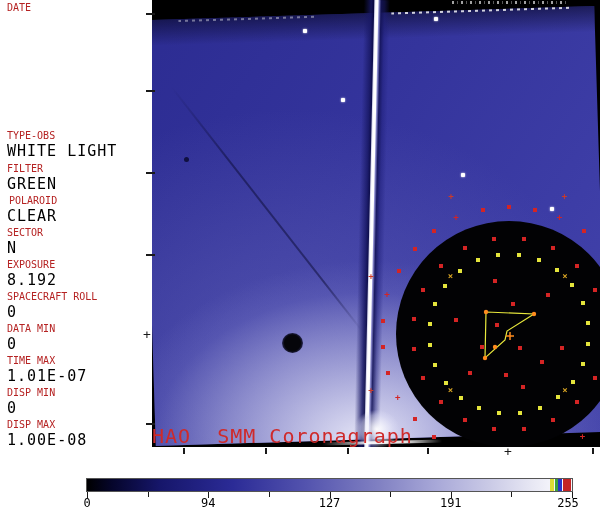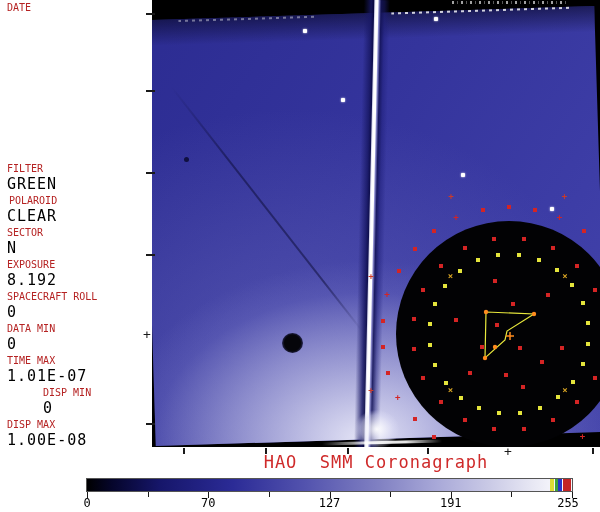--- a/index.html
+++ b/index.html
@@ -42,41 +42,42 @@
   .speck{position:absolute;width:4px;height:4px;border-radius:1px;background:#fff;box-shadow:0 0 2px #fff;}
   #dot-layer{position:absolute;left:0;top:0;width:448px;height:447px;}
   .dot{position:absolute;width:4px;height:4px;}
   .mark{position:absolute;font-size:9px;line-height:9px;font-weight:bold;}
   #annot{position:absolute;left:0;top:0;}
   
   .tickL{position:absolute;left:146px;width:9px;height:2px;background:var(--c-tick-black,#1a1a1a);}
   .tickB{position:absolute;top:448px;width:2px;height:6px;background:var(--c-tick-black,#1a1a1a);}
   .axplus{position:absolute;font-size:13px;line-height:12px;color:var(--c-tick-black,#1a1a1a);}
   
-  #image-title{position:absolute;left:152px;top:452px;width:448px;text-align:center;white-space:pre;
-    font-size:17px;letter-spacing:1px;color:var(--c-title-red,#cf2a2a);}
+  #image-title{position:absolute;left:152px;top:424px;width:448px;text-align:left;white-space:pre;
+    font-size:20px;letter-spacing:1px;color:var(--c-title-red,#cf2a2a);}
   #colorbar{position:absolute;left:86px;top:478px;width:487px;height:14px;border:1px solid #555;box-sizing:border-box;
     background:linear-gradient(90deg,#000 0%,#05052a 5%,#16166a 15%,#2b2b96 30%,#5353ae 45%,#8080c2 60%,#a8a8d8 72%,#cacae6 83%,#e8e8f4 92%,#f7f7fc 97%);}
   .stripe{position:absolute;top:0;height:12px;}
   .cbt{position:absolute;width:1px;background:var(--c-tick-black,#1a1a1a);}
   .cbl{position:absolute;top:497px;font-size:12px;line-height:12px;color:#000;transform:translateX(-50%);}
 </style>
 </head>
 <body style="--c-panel-label: #b52222; --c-panel-value: #000000; --c-title-red: #cf2a2a; --c-tick-black: #1a1a1a; --c-dot-red: #d42424; --c-dot-yellow: #e4e43c; --c-mark-orange: #d8a424; --c-plus-red: #cc3a28; --c-polygon-yellow: #e8e83c; --c-vertex-orange: #ff8c1e;">
 
 <div id="metadata-panel">
     <div class="field" style="top: 3px;"><div class="flabel">DATE</div></div>
+    <div class="field" style="top: 131.4px;"><div class="flabel">TYPE-OBS</div><div class="fvalue">WHITE LIGHT</div></div>
     <div class="field" style="top: 163.5px;"><div class="flabel">FILTER</div><div class="fvalue">GREEN</div></div>
     <div class="field" style="top: 195.6px; text-align: right;"><div class="flabel">POLAROID</div><div class="fvalue">CLEAR</div></div>
     <div class="field" style="top: 227.7px;"><div class="flabel">SECTOR</div><div class="fvalue">N</div></div>
     <div class="field" style="top: 259.8px;"><div class="flabel">EXPOSURE</div><div class="fvalue">8.192</div></div>
     <div class="field" style="top: 291.9px;"><div class="flabel">SPACECRAFT ROLL</div><div class="fvalue">0</div></div>
     <div class="field" style="top: 324px;"><div class="flabel">DATA MIN</div><div class="fvalue">0</div></div>
     <div class="field" style="top: 356.1px;"><div class="flabel">TIME MAX</div><div class="fvalue">1.01E-07</div></div>
-    <div class="field" style="top: 388.2px; margin-left: 36px;"><div class="flabel">DISP MIN</div><div class="fvalue">0</div></div>
+    <div class="field" style="top: 388.2px;"><div class="flabel">DISP MIN</div><div class="fvalue">0</div></div>
     <div class="field" style="top: 420.3px;"><div class="flabel">DISP MAX</div><div class="fvalue">1.00E-08</div></div>
   </div>
 
 <div id="image-area">
   <div id="quad">
     <div class="topedge" style="left:55%;width:40%;top:0;"></div>
     <div class="topedge" style="left:8%;width:30%;top:1px;opacity:.5;"></div>
   </div>
   <div id="diag-line"></div>
   <div id="pylon"></div>
@@ -206,21 +207,21 @@
     <span class="stripe" style="right: 14px; width: 3px; background: rgb(60, 160, 60);"></span>
     <span class="stripe" style="right: 10px; width: 4px; background: rgb(40, 52, 200);"></span>
     <span class="stripe" style="right: 1px; width: 8px; background: rgb(196, 36, 36);"></span>
   </div>
 <div id="cbar-extras">
     <span class="cbt" style="left: 87px; top: 492px; height: 6px;"></span>
     <span class="cbt" style="left: 147.625px; top: 492px; height: 5px;"></span>
     <span class="cbl" style="left: 87px;">0</span>
     <span class="cbt" style="left: 208.25px; top: 492px; height: 6px;"></span>
     <span class="cbt" style="left: 268.875px; top: 492px; height: 5px;"></span>
-    <span class="cbl" style="left: 208.25px;">70</span>
+    <span class="cbl" style="left: 208.25px;">94</span>
     <span class="cbt" style="left: 329.5px; top: 492px; height: 6px;"></span>
     <span class="cbt" style="left: 390.125px; top: 492px; height: 5px;"></span>
     <span class="cbl" style="left: 329.5px;">127</span>
     <span class="cbt" style="left: 450.75px; top: 492px; height: 6px;"></span>
     <span class="cbt" style="left: 511.375px; top: 492px; height: 5px;"></span>
     <span class="cbl" style="left: 450.75px;">191</span>
     <span class="cbt" style="left: 572px; top: 492px; height: 6px;"></span>
     <span class="cbl" style="left: 568px;">255</span>
   </div>
 

